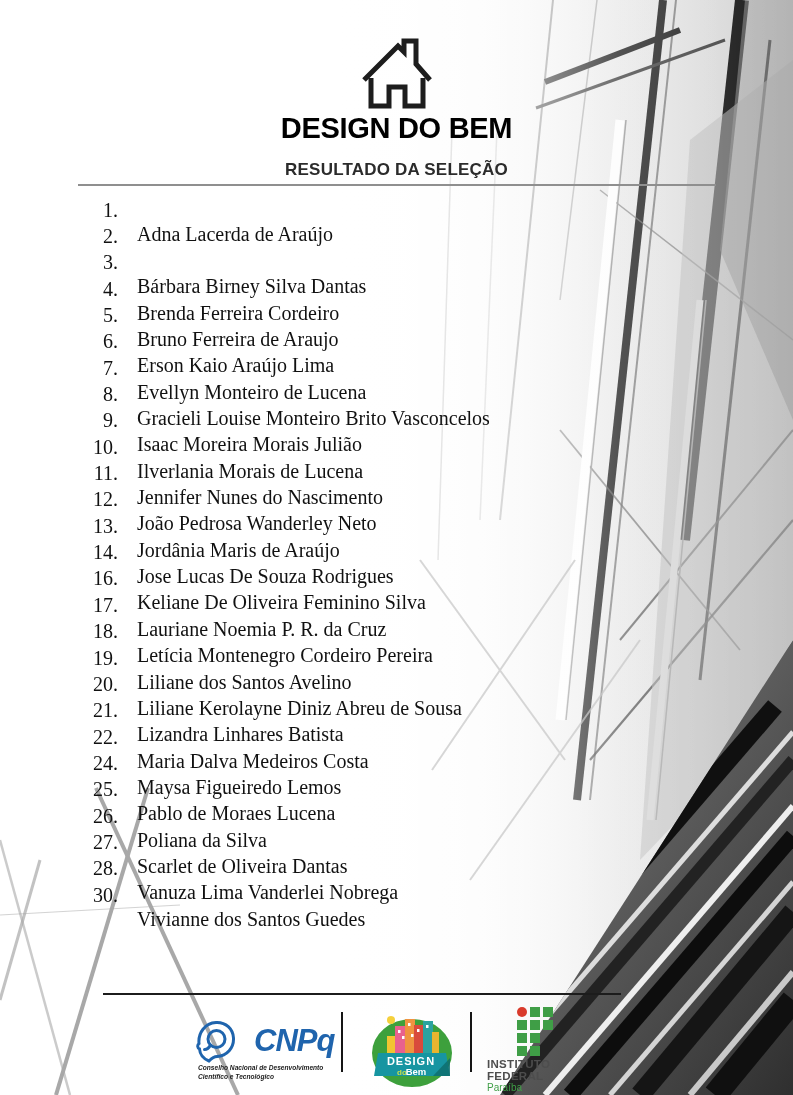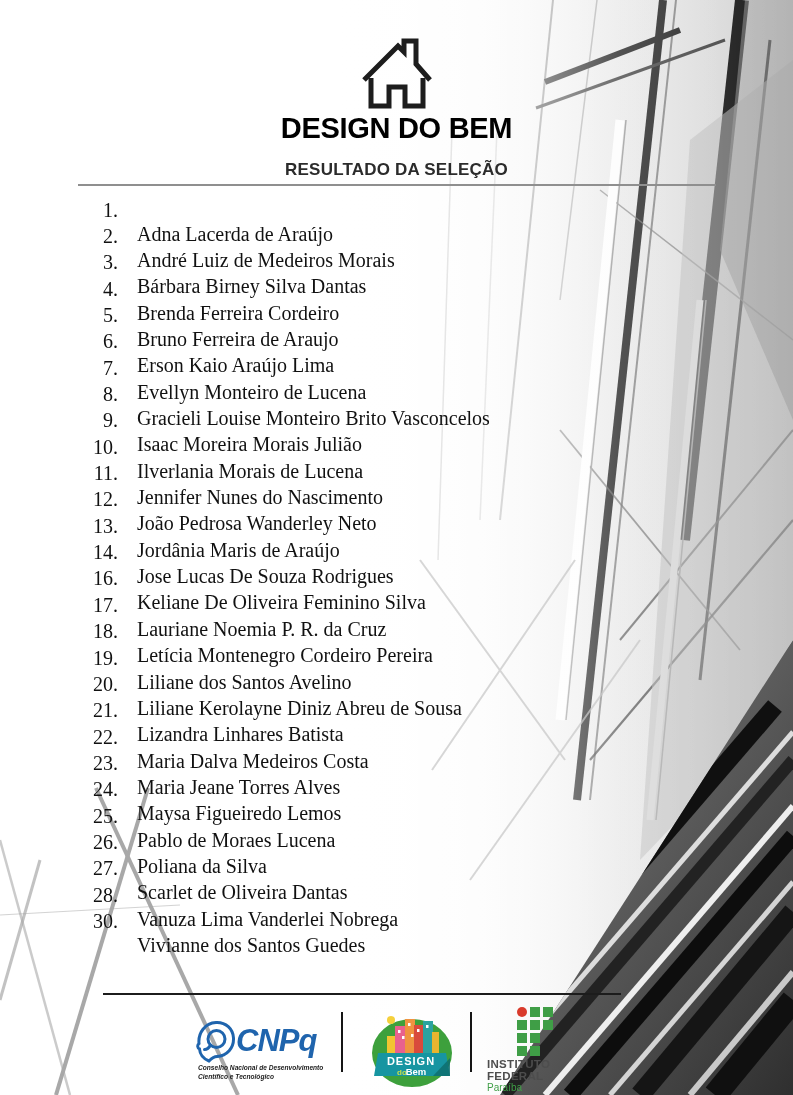--- a/index.html
+++ b/index.html
@@ -22,21 +22,21 @@
   
   ol.results{position:absolute;top:197px;left:60px;margin:0;padding:0;list-style:none;
     font-family:"Liberation Serif",serif;font-size:20px;color:#111111;}
   ol.results li{height:26.35px;display:flex;align-items:center;}
   ol.results .num{width:58px;text-align:right;flex:0 0 auto;}
   ol.results .nm{margin-left:19px;white-space:nowrap;margin-top:48px;}
 
   
   .ftr-rule{position:absolute;top:993px;left:103px;width:518px;height:1.6px;background:#1c1c1c;}
   .cnpq{position:absolute;left:196px;top:1019px;width:150px;}
-  .cnpq-top{display:flex;align-items:center;gap:0;}
+  .cnpq-top{display:flex;align-items:center;gap:18px;}
   .cnpq-word{font-size:31px;font-weight:bold;font-style:italic;color:#1f64ad;letter-spacing:-1px;}
   .cnpq-tag{font-size:6.6px;line-height:1.35;color:#222;font-weight:bold;font-style:italic;margin-top:1px;margin-left:2px;}
   .logo-sep{position:absolute;width:1.5px;height:60px;background:#151515;top:1012px;}
   .sep-a{left:341px;} .sep-b{left:470px;}
   .ddb{position:absolute;left:371px;top:1008px;}
   .iflogo{position:absolute;left:487px;top:1007px;width:96px;}
   .if-grid{display:block;margin:0 auto 3px auto;}
   .if-word{font-size:11.5px;font-weight:bold;color:#4d4d4d;line-height:1.02;letter-spacing:0.3px;}
   .if-region{font-size:10px;color:#3f9e46;line-height:1.1;}
 </style>
@@ -137,21 +137,20 @@
   <div class="subtitle">RESULTADO DA SELEÇÃO</div>
   <div class="hdr-rule"></div>
 
   <ol class="results">
       <li>
         <span class="num">1.</span>
         <span class="nm">Adna Lacerda de Araújo</span>
       </li>
       <li>
         <span class="num">2.</span>
-        <span class="nm">André Luiz de Medeiros Morais</span>
       </li>
       <li>
         <span class="num">3.</span>
         <span class="nm">Bárbara Birney Silva Dantas</span>
       </li>
       <li>
         <span class="num">4.</span>
         <span class="nm">Brenda Ferreira Cordeiro</span>
       </li>
       <li>
@@ -214,24 +213,20 @@
         <span class="num">20.</span>
         <span class="nm">Liliane Kerolayne Diniz Abreu de Sousa</span>
       </li>
       <li>
         <span class="num">21.</span>
         <span class="nm">Lizandra Linhares Batista</span>
       </li>
       <li>
         <span class="num">22.</span>
         <span class="nm">Maria Dalva Medeiros Costa</span>
-      </li>
-      <li>
-        <span class="num">23.</span>
-        <span class="nm">Maria Jeane Torres Alves</span>
       </li>
       <li>
         <span class="num">24.</span>
         <span class="nm">Maysa Figueiredo Lemos</span>
       </li>
       <li>
         <span class="num">25.</span>
         <span class="nm">Pablo de Moraes Lucena</span>
       </li>
       <li>

